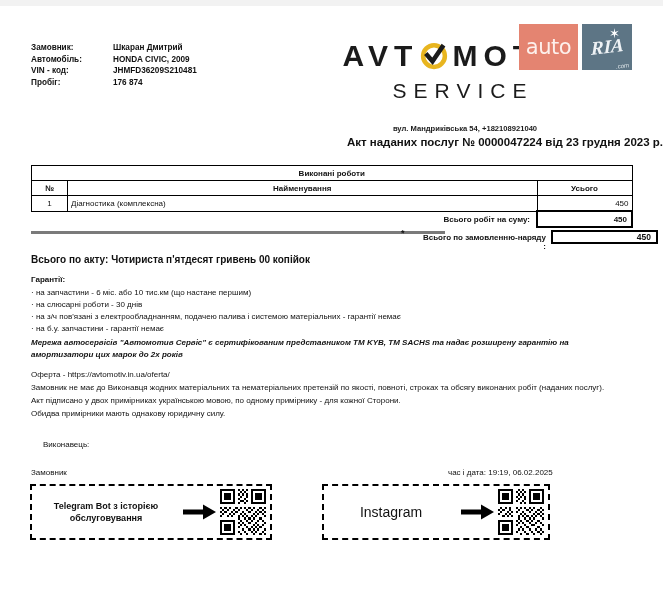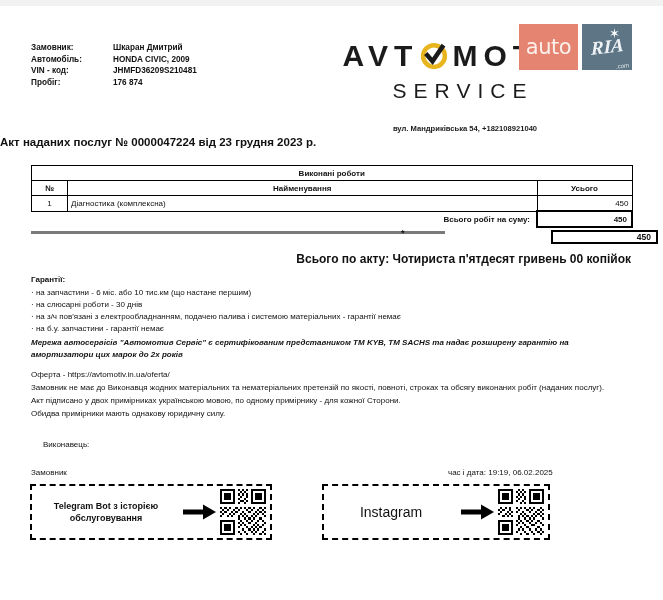--- a/index.html
+++ b/index.html
@@ -142,21 +142,21 @@
     font-size: 6px;
     color: #dfe6ea;
     transform: skewY(-7deg);
   }
 
   
   .doc-title {
     position: absolute;
     top: 136px; left: 0;
     width: 663px;
-    text-align: left;
+    text-align: right;
     font-size: 11.5px;
     font-weight: bold;
   }
 
   
   .tbl {
     position: absolute;
     top: 165px; left: 31px;
     width: 602px;
     border-collapse: collapse;
@@ -233,23 +233,22 @@
   
   .body-txt {
     position: absolute;
     left: 31px; top: 254px;
     width: 600px;
     font-size: 8px;
     line-height: 11px;
   }
   .tot-words {
     font-weight: bold;
-    font-size: 12px;
+    font-size: 10px;
     margin-bottom: 9px;
-    text-align: right;
   }
   .guar-head {
     font-weight: bold;
     margin-bottom: 2px;
   }
   .guar-item {
     margin-bottom: 1px;
   }
   .guar-item::before {
     content: "· ";
@@ -392,20 +391,21 @@
       <tr class="totals-row">
         <td colspan="2">Всього робіт на суму:</td>
         <td class="amt col-sum">450</td>
       </tr>
     </tbody>
   </table>
 
   <div class="order-total">
     <div class="ot-line"></div>
     <div class="ot-star">*</div>
+    <div class="ot-label">Всього по замовленню-наряду :</div>
     <div class="ot-box">450</div>
   </div>
 
   <div class="body-txt">
     <div class="tot-words">Всього по акту: Чотириста п'ятдесят гривень 00 копійок</div>
 
     <div class="guar-head">Гарантії:</div>
     <div class="guar-item">на запчастини - 6 міс. або 10 тис.км (що настане першим)</div>
     <div class="guar-item">на слюсарні роботи - 30 днів</div>
     <div class="guar-item">на з/ч пов'язані з електрообладнанням, подачею палива і системою матеріальних - гарантії немає</div>

